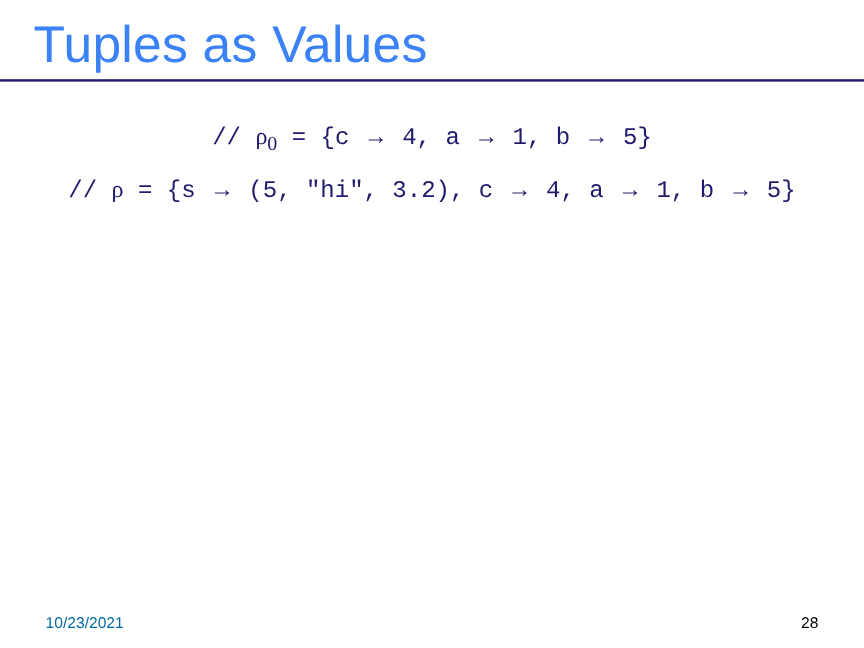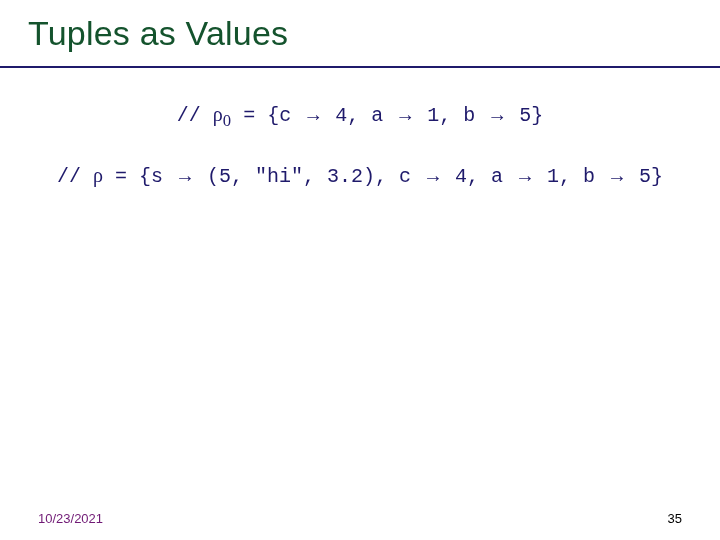--- a/index.html
+++ b/index.html
@@ -15,22 +15,22 @@
     position: relative;
     width: 720px;
     height: 540px;
     box-sizing: border-box;
   }
   .title {
     position: absolute;
     left: 28px;
     top: 14px;
     font-family: Arial, Helvetica, sans-serif;
-    font-size: 34px;
-    color: #14532d;
+    font-size: 43px;
+    color: #3b82f6;
     letter-spacing: 0.2px;
   }
   .underline {
     position: absolute;
     left: 0;
     top: 66px;
     width: 720px;
     height: 2px;
     background: #1f1a6b;
   }
@@ -40,35 +40,35 @@
     top: 100px;
     right: 28px;
     font-family: "Courier New", Courier, monospace;
     font-size: 20px;
     line-height: 1.45;
     color: #1f1a6b;
     white-space: nowrap;
     text-align: center;
   }
   .block2 {
-    margin-top: 28px;
+    margin-top: 12px;
   }
   .sym {
     font-family: "Times New Roman", Times, serif;
   }
   .red { color: #b00000; }
   .teal { color: #008080; }
   .brown { color: #7a4a1f; }
   .footer-left {
     position: absolute;
     left: 38px;
     bottom: 14px;
     font-family: Arial, Helvetica, sans-serif;
     font-size: 13px;
-    color: #701a75;
+    color: #0369a1;
   }
   .footer-right {
     position: absolute;
     right: 38px;
     bottom: 14px;
     font-family: Arial, Helvetica, sans-serif;
     font-size: 13px;
     color: #000;
   }
 </style>
@@ -88,15 +88,15 @@
 
 
 
     <div class="block2">
       <span>//  </span><span class="sym">ρ</span><span> = {s </span><span class="sym">→</span><span> (5, "hi", 3.2), c </span><span class="sym">→</span><span> 4, a </span><span class="sym">→</span><span> 1, b </span><span class="sym">→</span><span> 5}</span>
     </div>
 
   </div>
 
   <div class="footer-left">10/23/2021</div>
-  <div class="footer-right">35</div>
+  <div class="footer-right">28</div>
 
 </div>
 
 </body></html>

